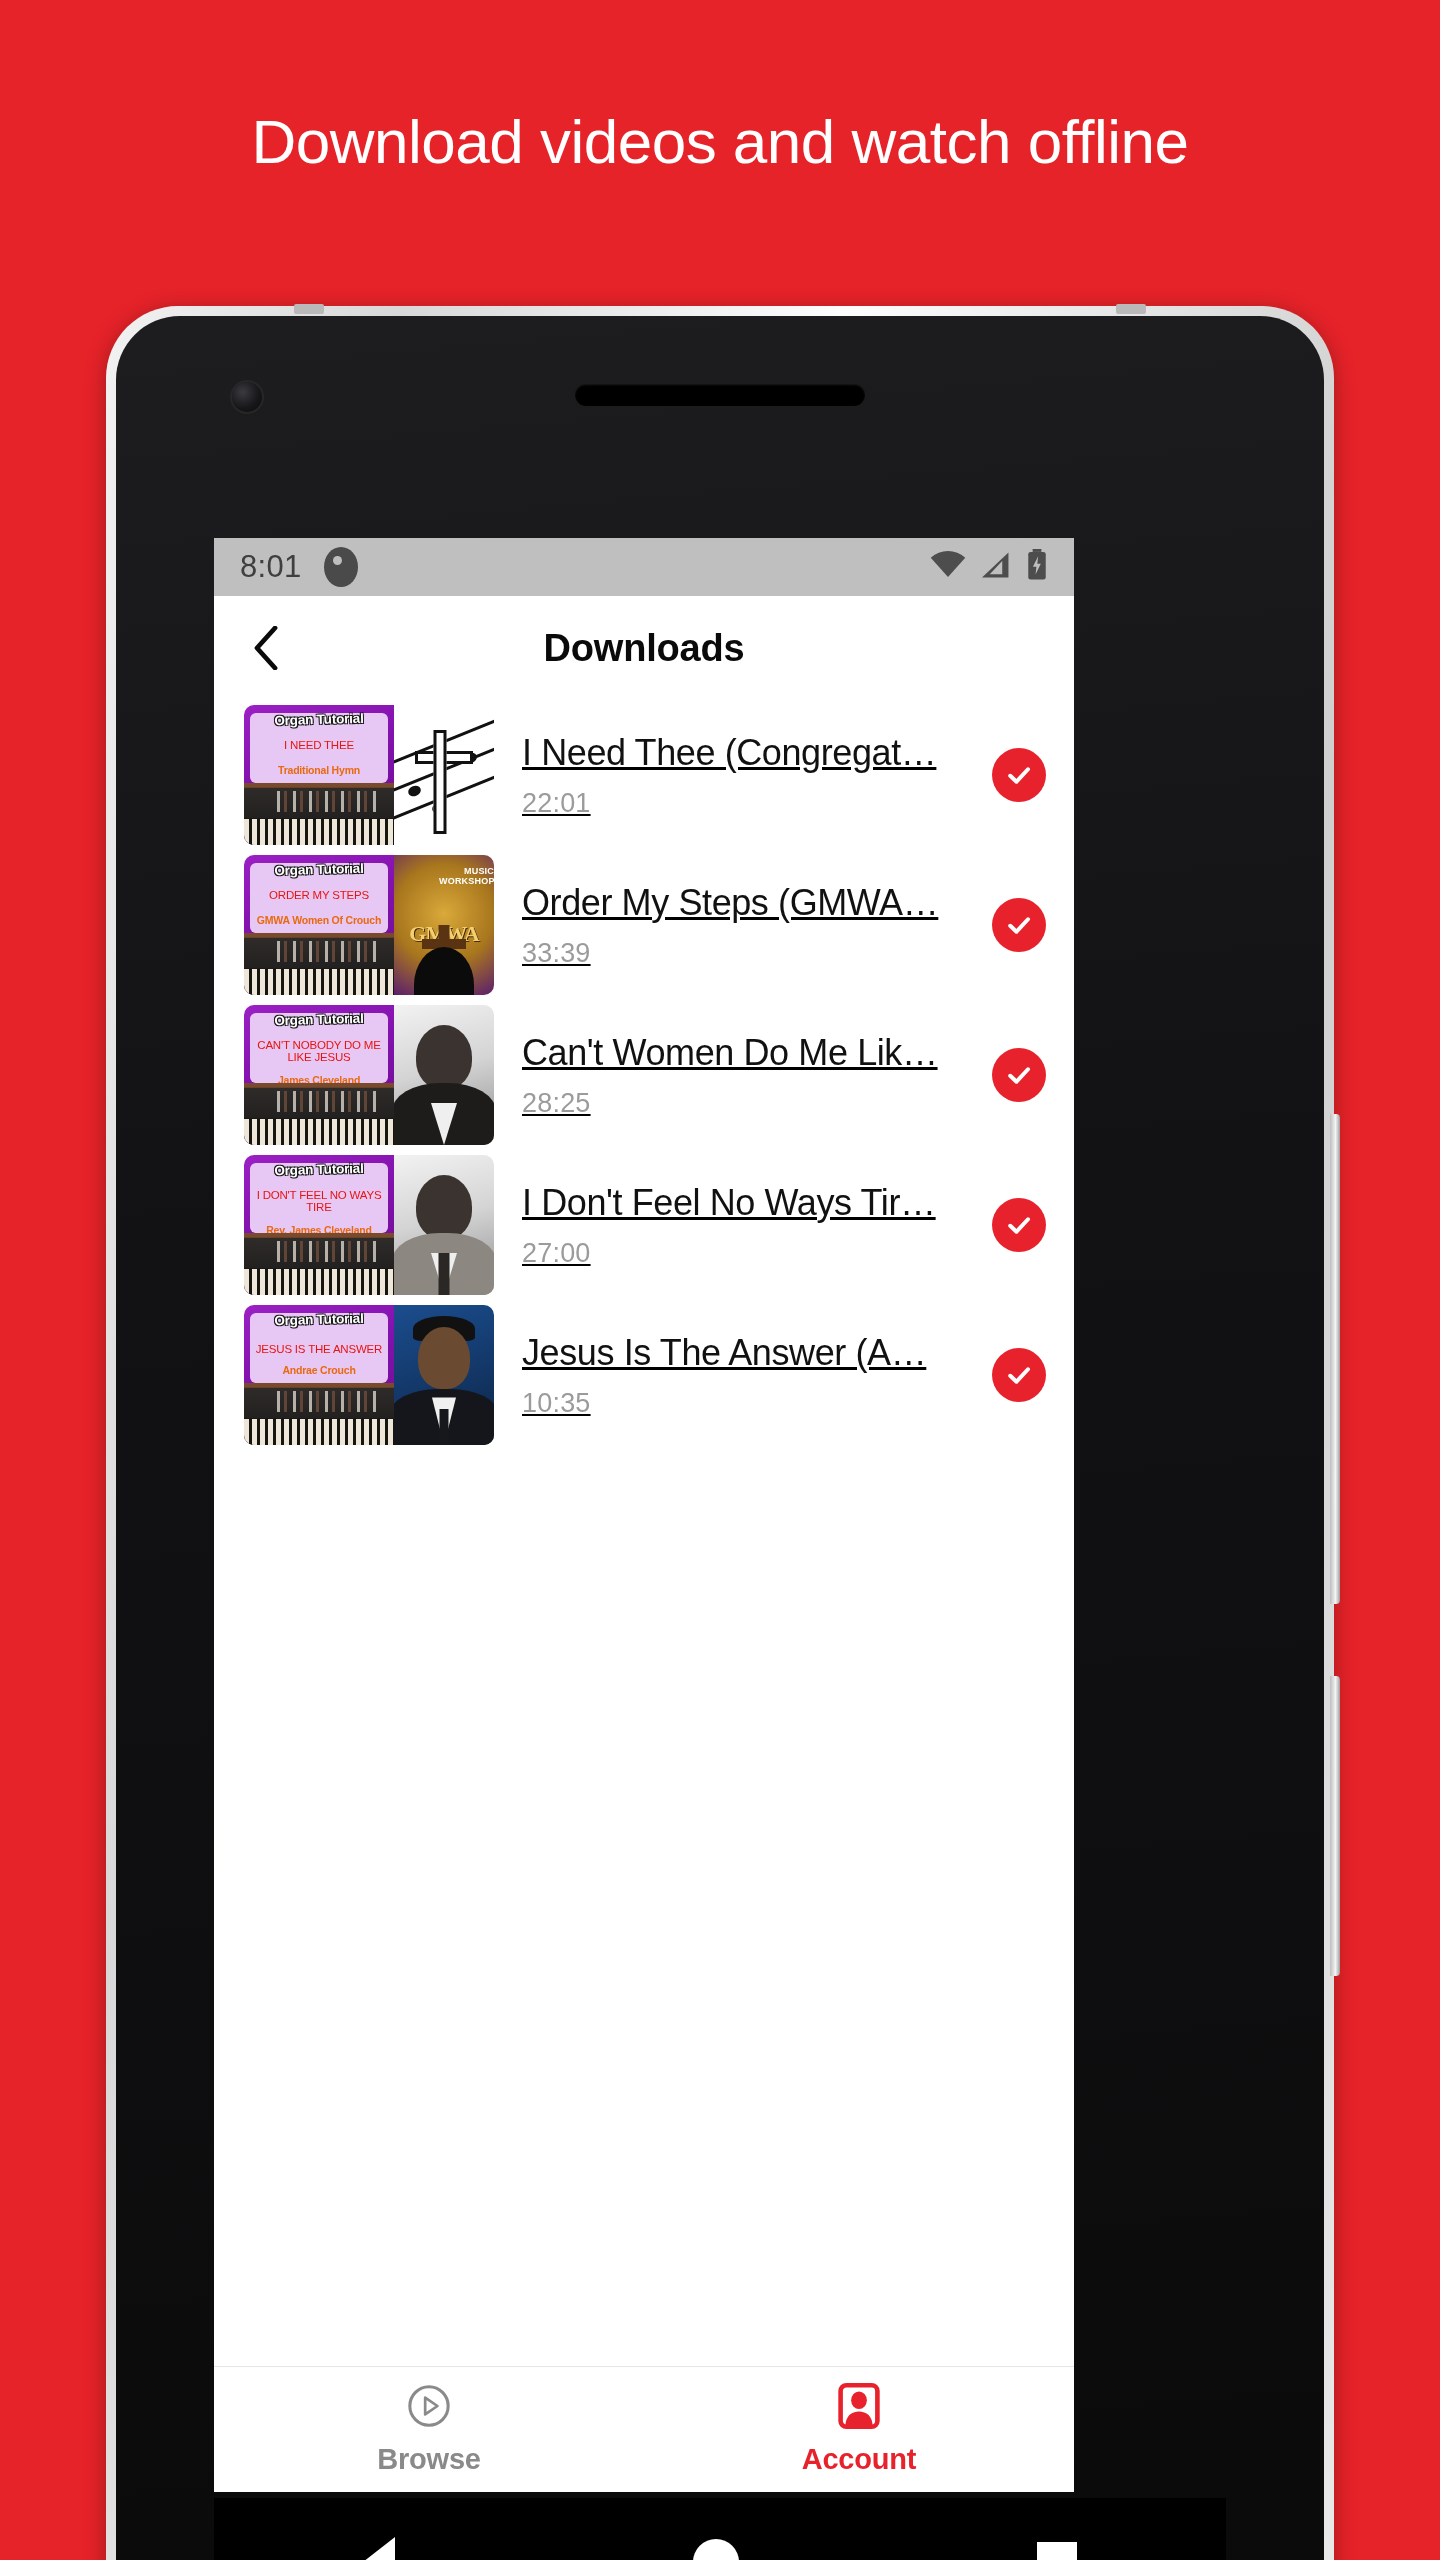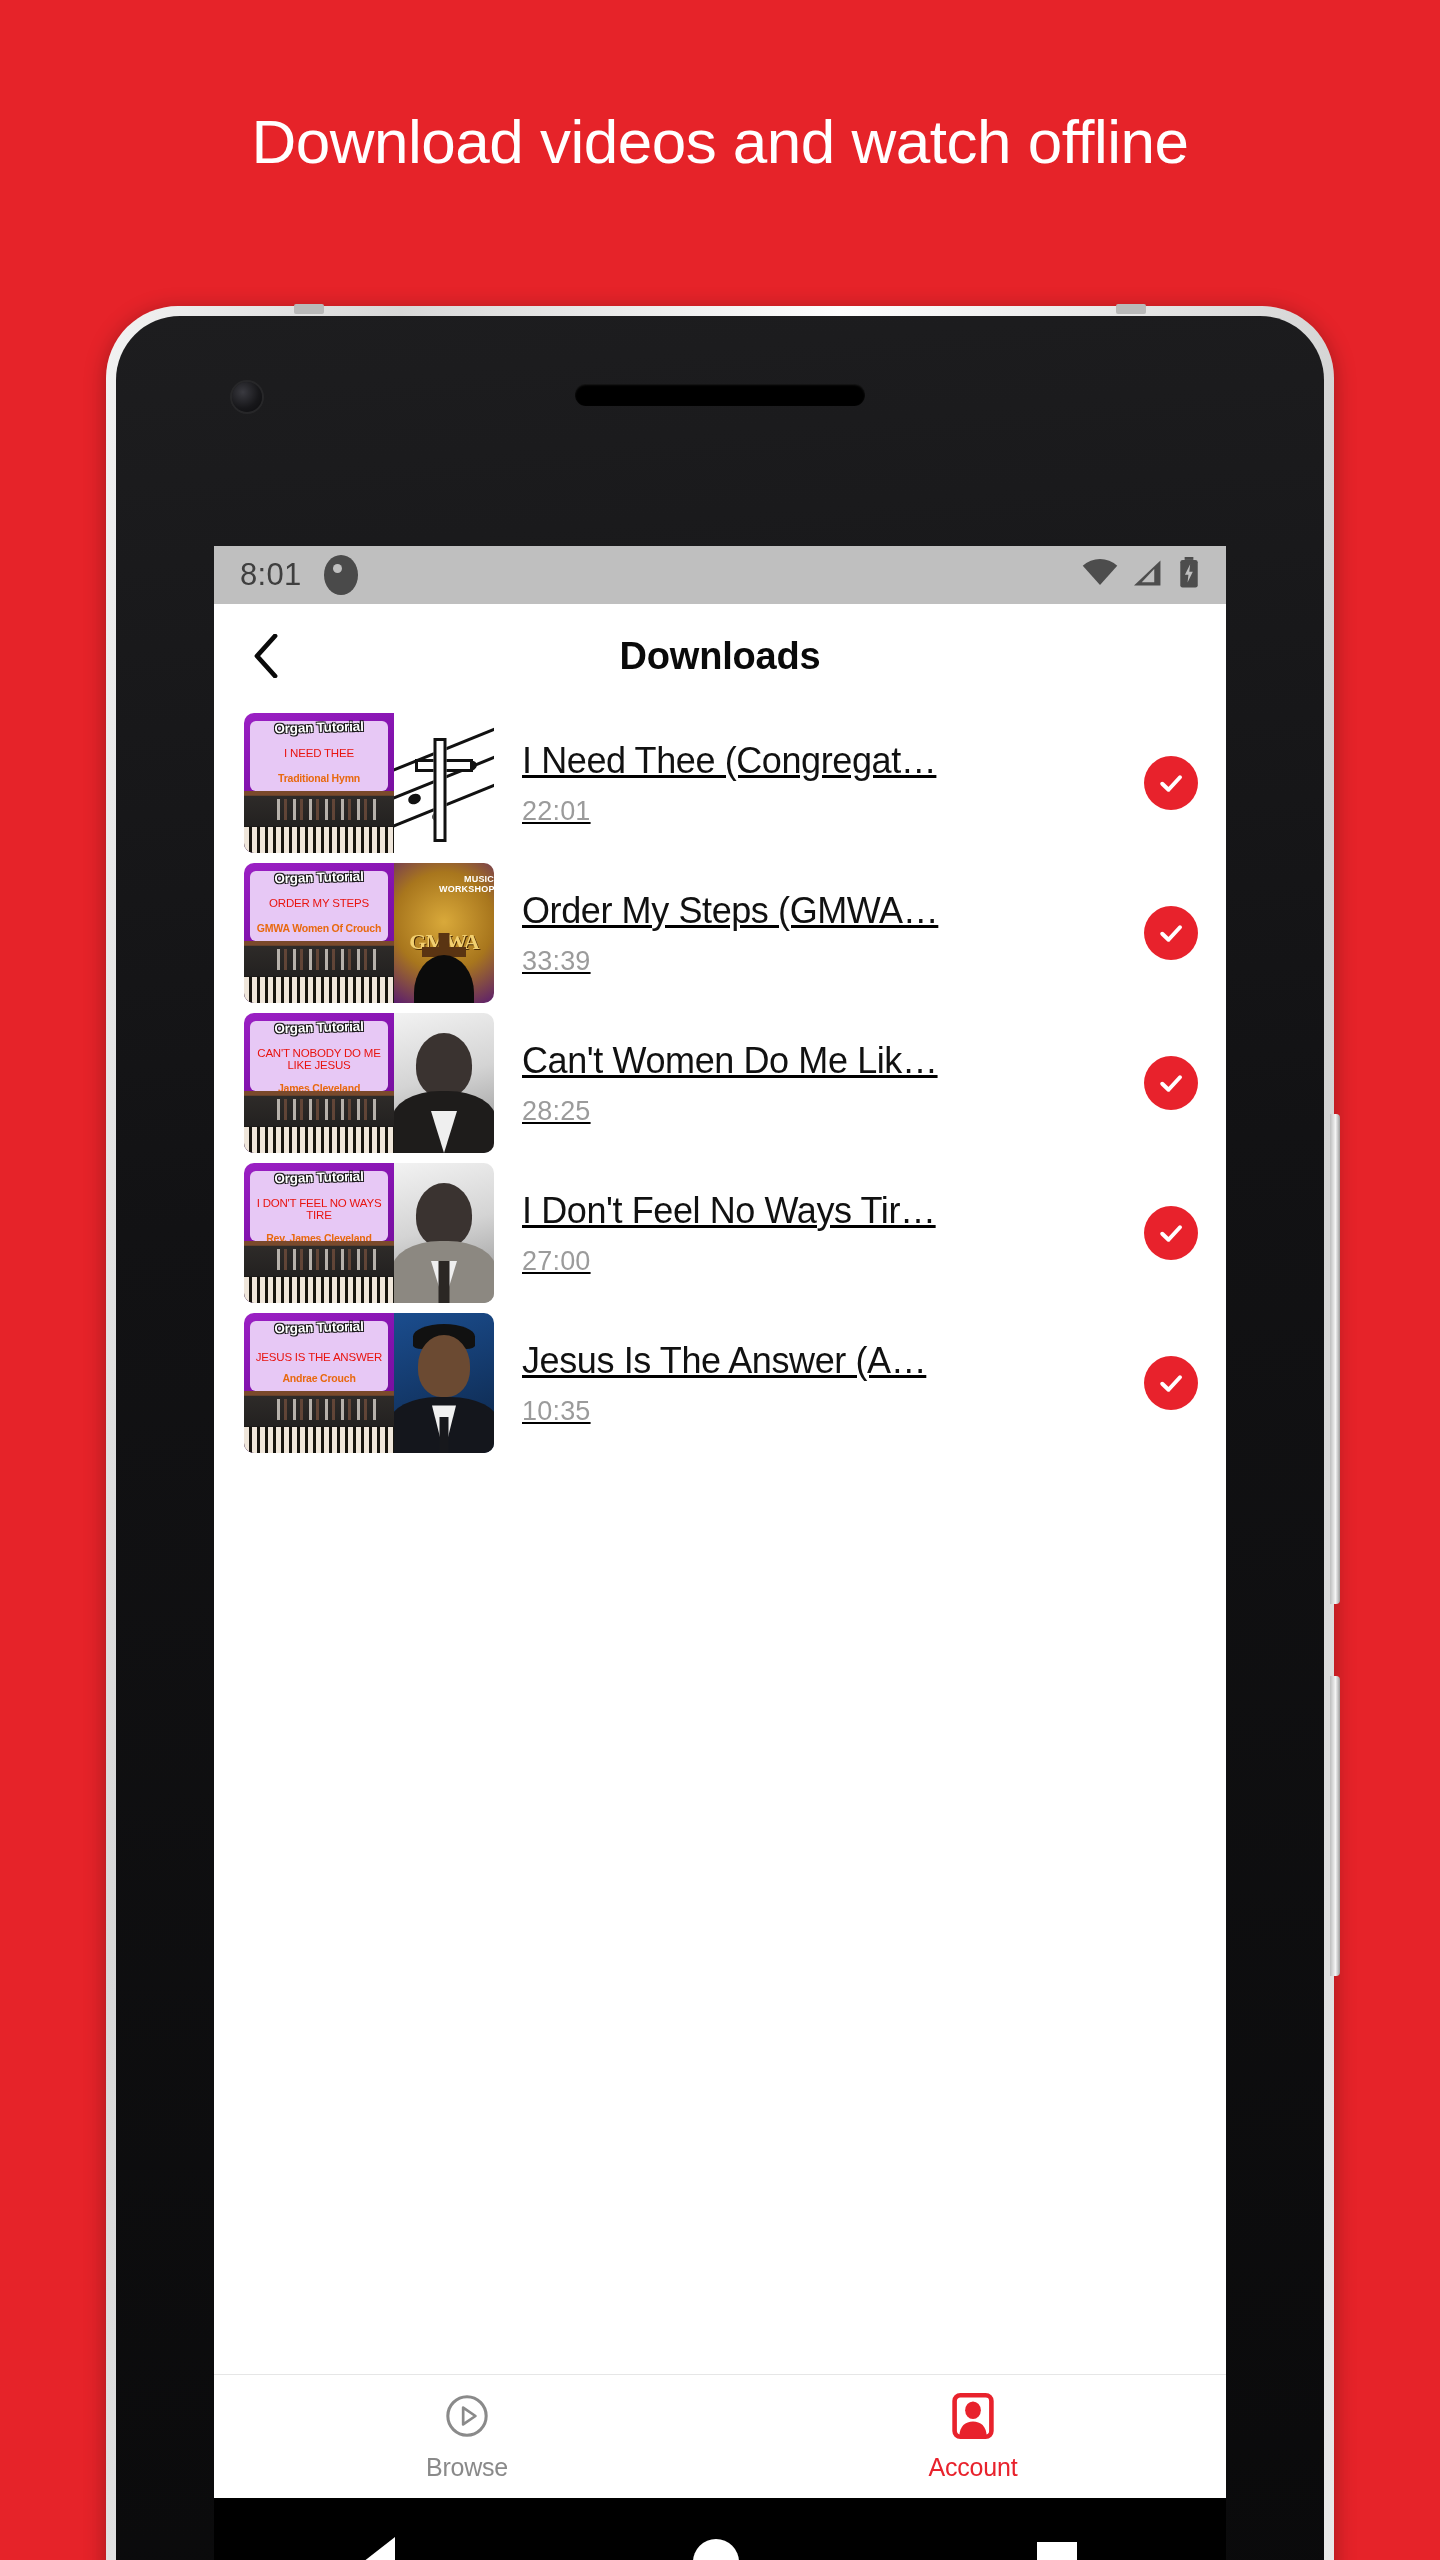--- a/index.html
+++ b/index.html
@@ -76,22 +76,22 @@
     width:10px;
     background:linear-gradient(90deg,#bdbdbd,#f4f4f4 55%,#9e9e9e);
     border-radius:0 4px 4px 0;
   }
   .side-btn.volume{ top:808px; height:490px; }
   .side-btn.power{ top:1370px; height:300px; }
 
   
   .screen{
     position:absolute;
-    left:108px; top:240px;
-    width:1012px; height:1954px;
+    left:108px; top:232px;
+    width:860px; height:1954px;
     background:#ffffff;
     overflow:hidden;
   }
 
   
   .status-bar{
     height:58px;
     background:#bfbfbf;
     display:flex; align-items:center;
     padding:0 26px;
@@ -391,21 +391,21 @@
     background:#fff;
     border-top:1px solid #e6e6e6;
     display:flex;
   }
   .tab-item{
     flex:1;
     display:flex; flex-direction:column;
     align-items:center; justify-content:center;
     gap:10px;
   }
-  .tab-label{ font-size:25px; font-weight:400; letter-spacing:-.2px; }
+  .tab-label{ font-size:29px; font-weight:700; letter-spacing:-.2px; }
   .tab-item.inactive .tab-label{ color:#8a8a8a; }
   .tab-item.active .tab-label{ color:#E8222C; }
 
   
   .nav-bar{
     position:absolute;
     left:108px; bottom:0;
     width:1012px; height:128px;
     background:#000000;
     display:flex; align-items:center; justify-content:space-around;

